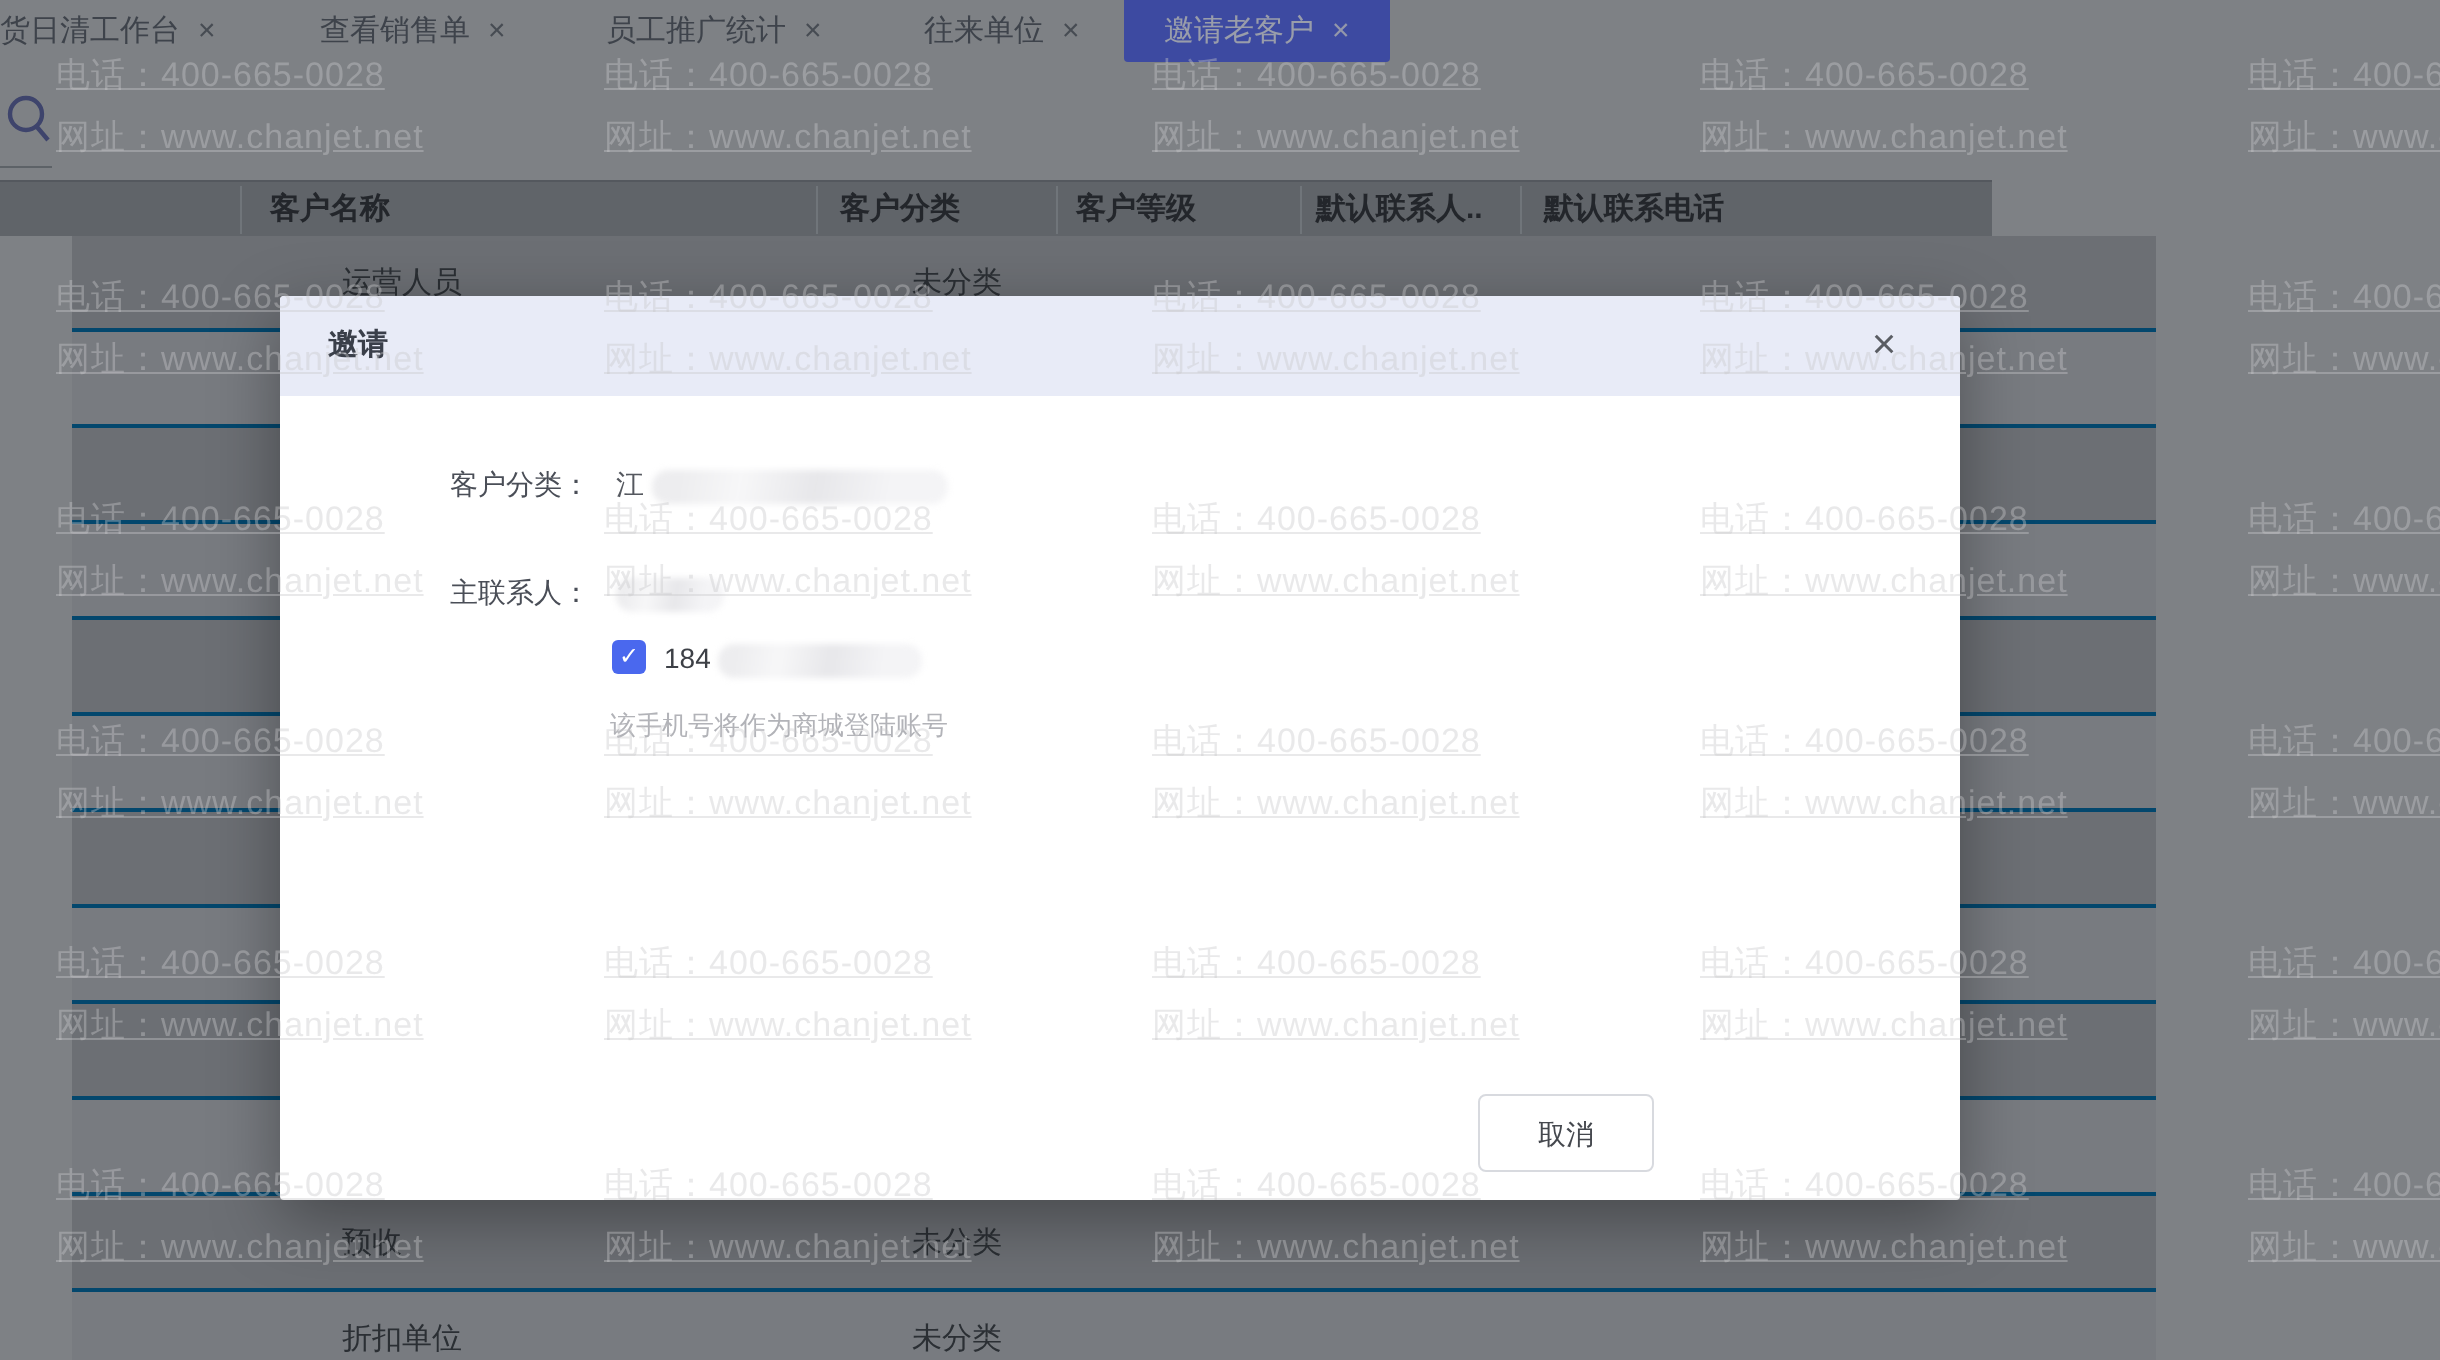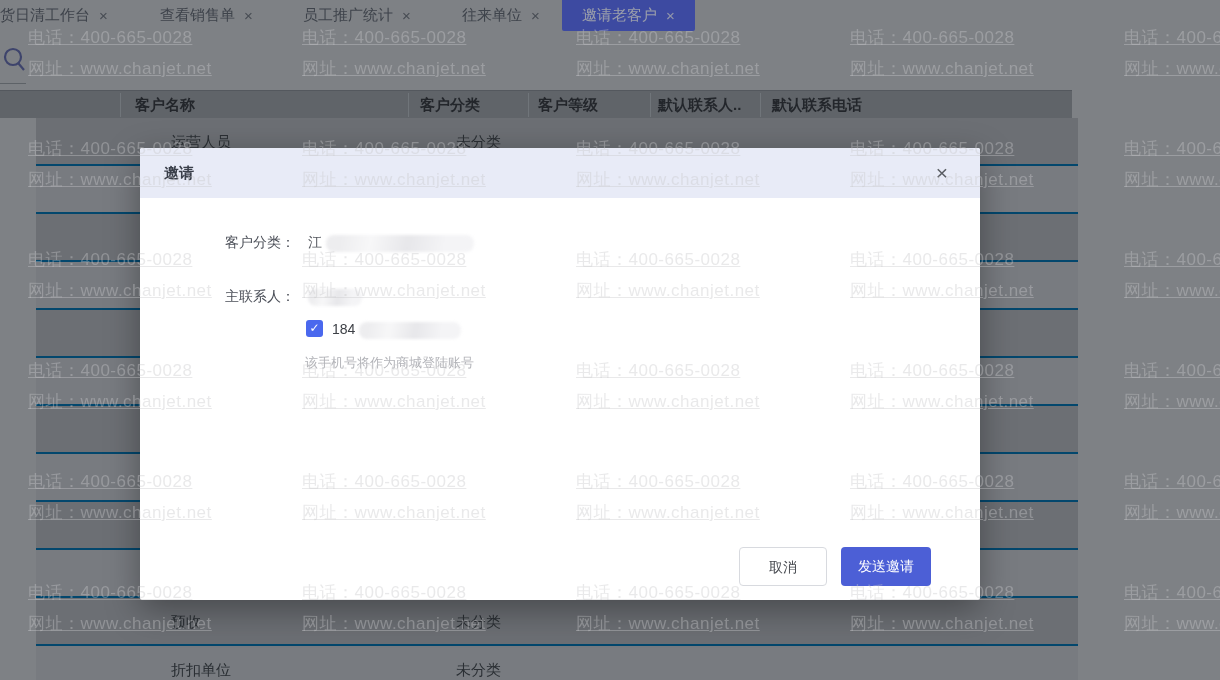--- a/index.html
+++ b/index.html
@@ -14,21 +14,21 @@
   .tab { position:absolute; top:0; height:31px; display:flex; align-items:center; gap:9px;
          font-size:15px; color:#5d636e; white-space:nowrap; cursor:pointer; }
   .tab .close { font-size:15px; color:#6a707a; }
   .tab.active { background:#5b6df1; color:#e9edff; padding:0 20px; border-radius:0 0 2px 2px; }
   .tab.active .close { color:#dfe4ff; }
 
   .search-zone { position:absolute; left:2px; top:46px; }
   .search-divider { position:absolute; left:0; top:83px; width:26px; height:1px; background:#8d9298; }
 
   
-  .thead { position:absolute; left:0; top:90px; width:1072px; height:28px;
+  .thead { position:absolute; left:0; top:90px; width:996px; height:28px;
            background:#91959b; border-top:1px solid #7e838a; }
   .th { position:absolute; top:0; height:28px; line-height:28px; font-weight:bold;
         font-size:15px; color:#33373d; white-space:nowrap; }
   .vline { position:absolute; top:2px; height:24px; width:1px; background:#aab0b6; }
 
   .rows { position:absolute; left:0; top:118px; width:1220px; }
   .trow { position:relative; width:1042px; height:48px; background:#a3a7ad;
           border-bottom:2px solid #0369a1;margin-left:36px; }
   .trow.alt { background:#b5b9bf; }
   .td-name { position:absolute; left:135px; top:0; line-height:47px; font-size:15px; color:#3f444a; }
@@ -196,21 +196,20 @@
     <span class="phone">
       <span>184</span><span class="redacted" style="width:102px"></span>
     </span>
   </div>
 
   <div class="frow" style="top:206px">
     <span class="hint">该手机号将作为商城登陆账号</span>
   </div>
 
   <div class="btn btn-cancel">取消</div>
-  <div class="btn btn-send">发送邀请</div>
 </div>
 
 <div class="wm-layer" id="wm-layer">
     <span class="wm" style="left: 28px; top: 26px;">电话：400-665-0028</span>
     <span class="wm" style="left: 28px; top: 57px;">网址：www.chanjet.net</span>
     <span class="wm" style="left: 302px; top: 26px;">电话：400-665-0028</span>
     <span class="wm" style="left: 302px; top: 57px;">网址：www.chanjet.net</span>
     <span class="wm" style="left: 576px; top: 26px;">电话：400-665-0028</span>
     <span class="wm" style="left: 576px; top: 57px;">网址：www.chanjet.net</span>
     <span class="wm" style="left: 850px; top: 26px;">电话：400-665-0028</span>

